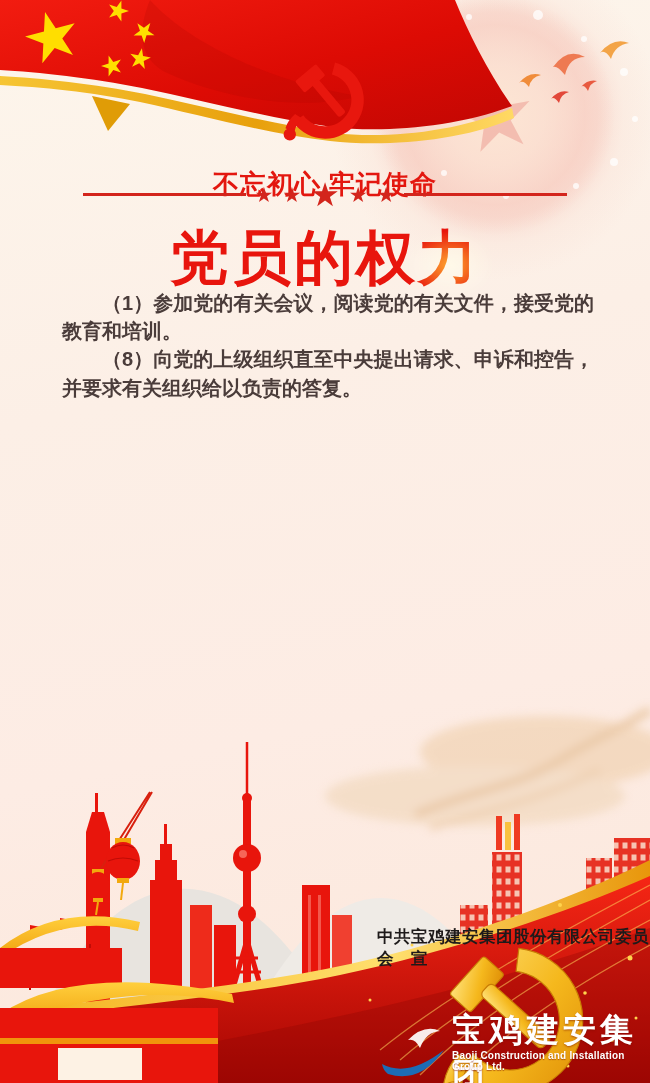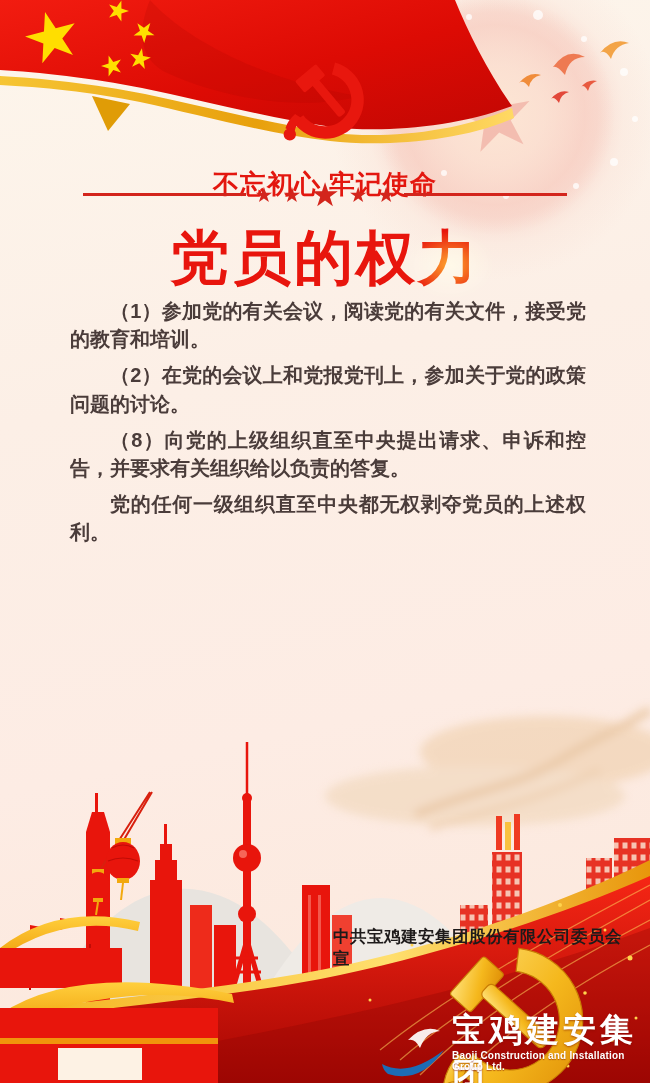--- a/index.html
+++ b/index.html
@@ -19,23 +19,23 @@
   
   .slogan{left:0;top:143px;width:650px;text-align:center;font-size:26px;font-weight:900;color:#e3170f;letter-spacing:1px;margin-top:24px;}
   .divider{left:0;top:178px;width:650px;display:flex;align-items:center;justify-content:center;gap:9px;color:#d3251c;}
   .divider .seg{width:163px;height:2.5px;background:#d3251c;}
   .divider .st{font-size:21px;line-height:1;}
   .divider .st.big{font-size:33px;}
   .title{left:0;top:219px;width:650px;text-align:center;font-size:59px;font-weight:900;color:#e8150d;letter-spacing:3px;}
   .title-glow{left:388px;top:216px;width:125px;height:98px;background:radial-gradient(closest-side,rgba(255,168,36,.95),rgba(255,168,36,0) 70%);mix-blend-mode:screen;pointer-events:none;}
   
   .bodytext{left:62px;top:289px;width:532px;color:#4a3c3a;font-size:20px;line-height:28.2px;font-weight:600;text-align:justify;}
-  .bodytext p{margin:8px;text-indent:2em;}
-  
-  .attribution{left:333px;top:926px;font-size:16.5px;font-weight:700;color:#1e1a1a;letter-spacing:.5px;}
+  .bodytext p{margin:0;text-indent:2em;}
+  
+  .attribution{left:333px;top:926px;font-size:16.5px;font-weight:700;color:#1e1a1a;letter-spacing:.5px;padding-left:44px;}
   .logo-cn{left:452px;top:1008px;font-size:33px;font-weight:700;color:#ffffff;letter-spacing:4px;text-shadow:0 1px 2px rgba(120,10,0,.5);}
   .logo-en{left:452px;top:1050px;font-size:10px;font-weight:600;color:#ffffff;letter-spacing:.2px;text-shadow:0 1px 1px rgba(120,10,0,.5);}
 </style>
 </head>
 <body>
 
 <div class="frame">
 
   <div class="abs ring r1"></div>
   <div class="abs ring r2"></div>
@@ -234,23 +234,21 @@
       <rect x="0" y="948" width="122" height="40" fill="#e8150c"></rect>
       <path d="M-5,1018 Q70,962 232,994 L234,1003 Q120,978 -5,1030 Z" fill="url(#roofG)"></path>
       <rect x="0" y="1008" width="218" height="75" fill="#e8150c"></rect>
       <rect x="0" y="1038" width="218" height="6" fill="#f2a90d" opacity=".85"></rect>
       <rect x="58" y="1048" width="84" height="32" fill="#fdf2e4"></rect>
     </g>
   </svg>
 
   <div class="abs bodytext">
     <p>（1）参加党的有关会议，阅读党的有关文件，接受党的教育和培训。</p>
-    <p>（2）在党的会议上和党报党刊上，参加关于党的政策问题的讨论。</p>
     <p>（8）向党的上级组织直至中央提出请求、申诉和控告，并要求有关组织给以负责的答复。</p>
-    <p>党的任何一级组织直至中央都无权剥夺党员的上述权利。</p>
   </div>
 
   <div class="abs attribution">中共宝鸡建安集团股份有限公司委员会　宣</div>
 
   <svg class="abs" style="left:420px;top:938px;transform:rotate(-8deg);" width="180" height="165" viewBox="0 0 100 100">
     <defs>
       <linearGradient id="goldEm" x1="0" y1="0" x2="1" y2="1">
         <stop offset="0" stop-color="#ffe27a"></stop>
           <stop offset=".55" stop-color="#f5b81d"></stop>
           <stop offset="1" stop-color="#df8e06"></stop>

